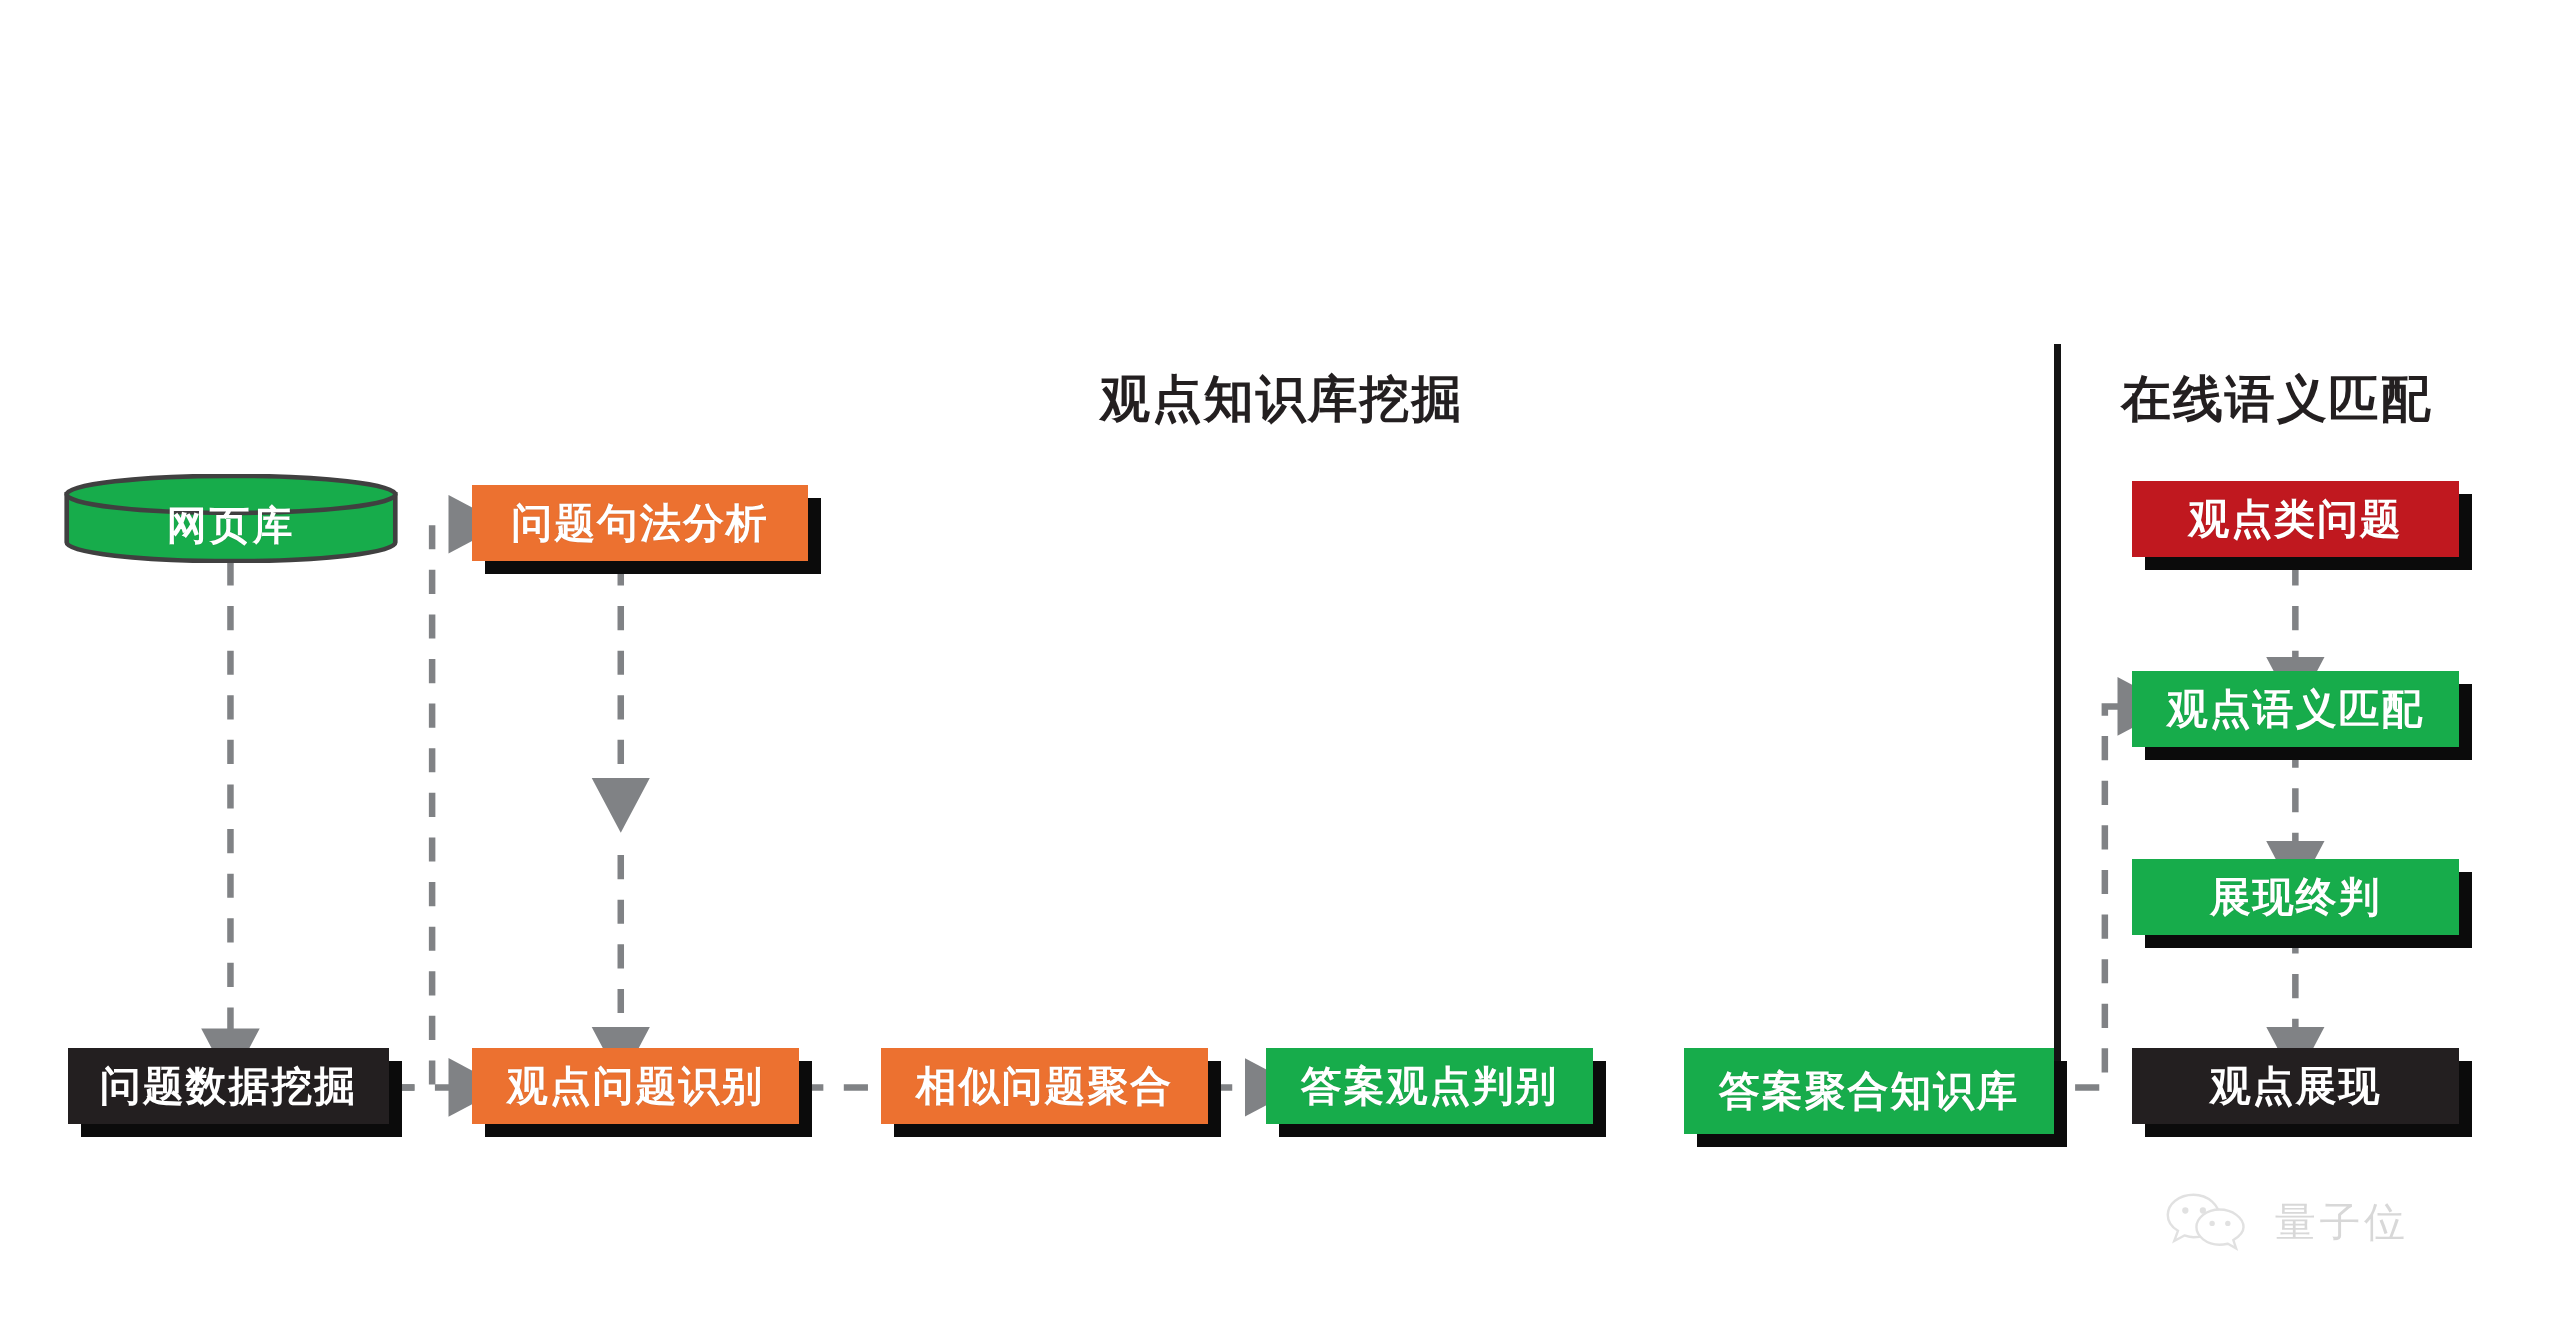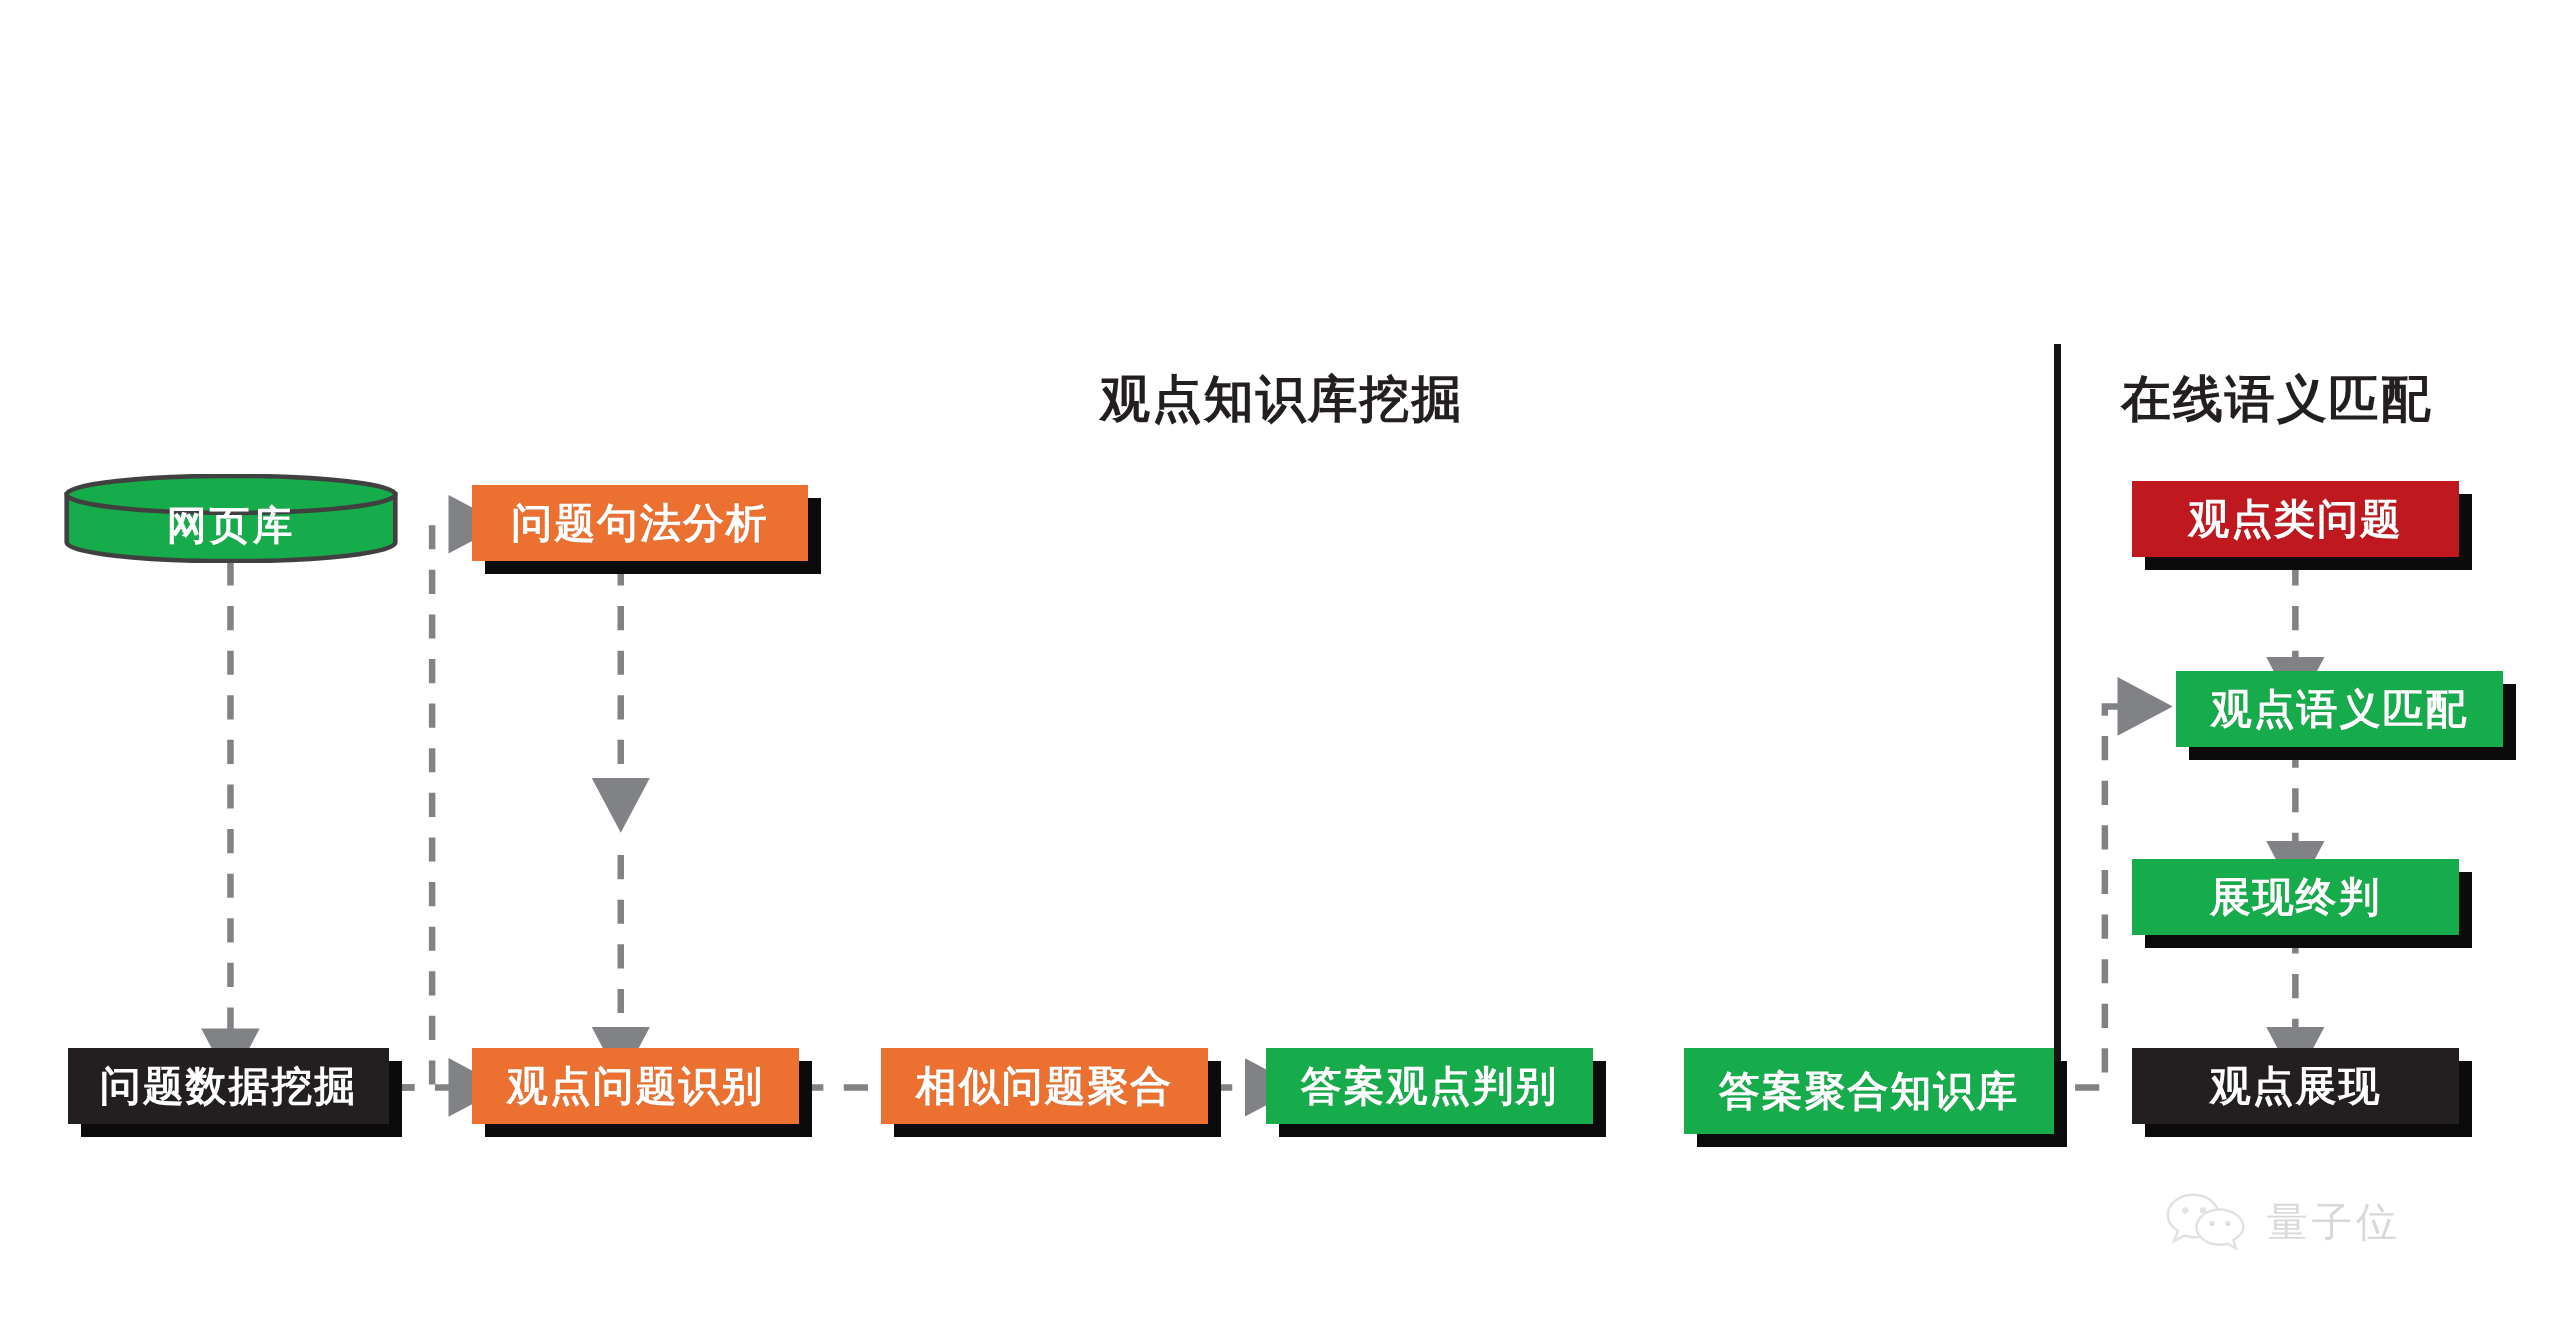--- a/index.html
+++ b/index.html
@@ -73,20 +73,21 @@
   #watermark{
     position:absolute;left:2165px;top:1191px;
     display:flex;align-items:center;gap:16.7px;
     opacity:.55;
     z-index:6;
   }
   #watermark .wm-text{
     font-size:41px;color:#b9b9b9;letter-spacing:3.7px;
     font-family:Liberation Sans, sans-serif;
     white-space:nowrap;
+    margin-left:8px;
   }
 </style>
 </head>
 <body>
 
 <div id="stage">
 
   <svg id="wires" viewBox="0 0 2772 1446" xmlns="http://www.w3.org/2000/svg">
     <defs>
       <marker id="ah" markerWidth="9" markerHeight="9" refX="2.2" refY="4.5" orient="auto" markerUnits="strokeWidth">
@@ -143,21 +144,21 @@
   <div class="node orange" style="left:472px;top:1048px;width:327px;height:76px;">观点问题识别</div>
 
   <div class="node orange" style="left:881px;top:1048px;width:327px;height:76px;">相似问题聚合</div>
 
   <div class="node green" style="left:1266px;top:1048px;width:327px;height:76px;">答案观点判别</div>
 
   <div class="node green" style="left:1684px;top:1048px;width:370px;height:86px;">答案聚合知识库</div>
 
   <div class="node red" style="left:2132px;top:481px;width:327px;height:76px;">观点类问题</div>
 
-  <div class="node green" style="left:2132px;top:671px;width:327px;height:76px;margin-left:44px;">观点语义匹配</div>
+  <div class="node green" style="left:2132px;top:671px;width:327px;height:76px;">观点语义匹配</div>
 
   <div class="node green" style="left:2132px;top:859px;width:327px;height:76px;">展现终判</div>
 
   <div class="node dark" style="left:2132px;top:1048px;width:327px;height:76px;">观点展现</div>
 
   <div id="watermark">
     <svg width="85" height="63" viewBox="0 0 92 68" xmlns="http://www.w3.org/2000/svg">
       <g fill="none" stroke="#c9c9c9" stroke-width="2.6">
         <path d="M31,4 C15,4 3,14 3,26 C3,33 7,39 14,43 L10,54 L21,48 C24,49 28,50 31,50
                  C47,50 59,40 59,28 C59,16 47,4 31,4 Z"></path>

